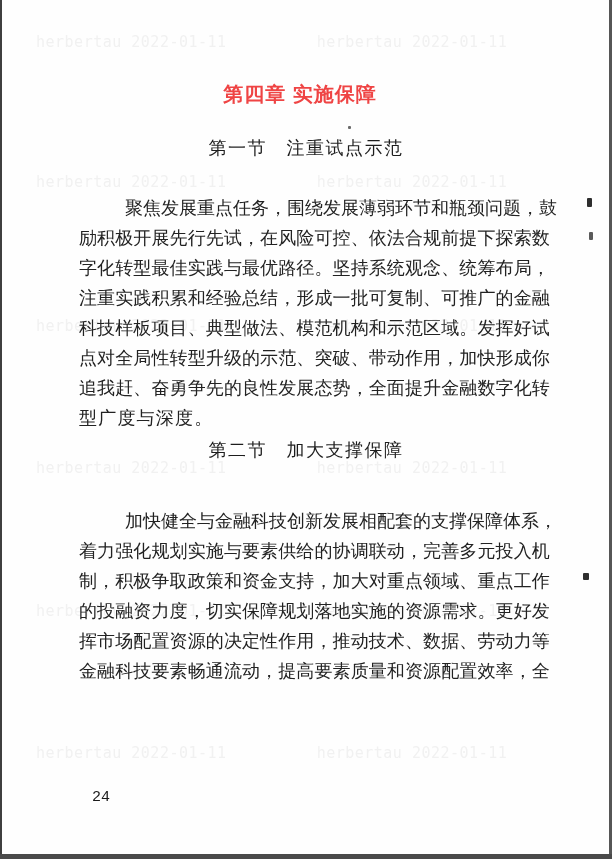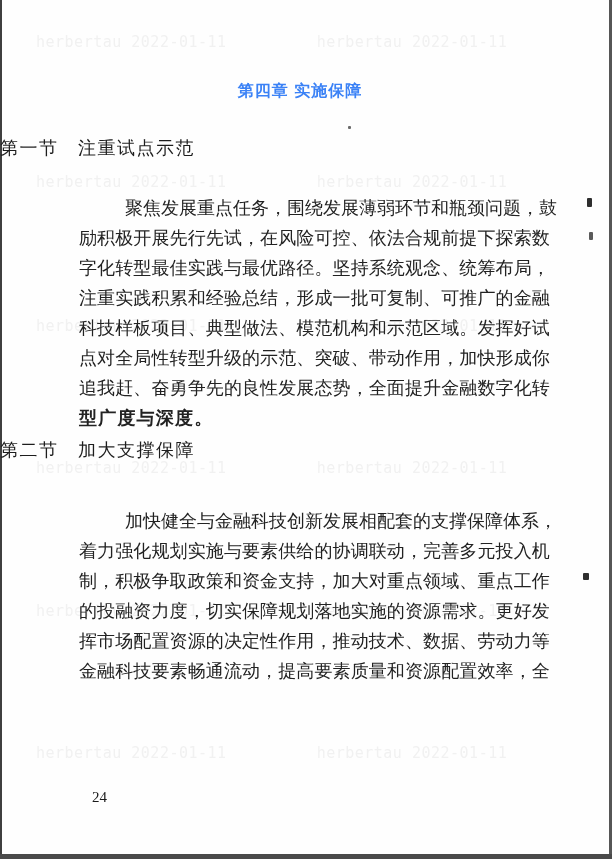--- a/index.html
+++ b/index.html
@@ -22,48 +22,49 @@
     display:flex;gap:90px;
     font-family:"DejaVu Sans Mono","Liberation Mono",monospace;
     font-size:15px;color:#f1f1f1;letter-spacing:0.5px;
     white-space:nowrap;z-index:0;
   }
 
   .chapter-title{
     position:absolute;left:0;top:81px;width:600px;
     text-align:center;
     font-family:"Liberation Sans","DejaVu Sans",sans-serif;
-    font-weight:700;font-size:16px;letter-spacing:1px;
-    color:#3b82f6;z-index:2;
+    font-weight:700;font-size:20px;letter-spacing:1px;
+    color:#ef4444;z-index:2;
   }
   .section-heading{
     position:absolute;left:0;width:612px;
+    text-align:center;
     font-size:18px;letter-spacing:1.5px;
     color:#1d1d1d;z-index:2;
   }
   .heading-1{top:136px;}
   .heading-2{top:438px;}
   .heading-3{top:740px;}
 
   .para{
     position:absolute;left:79px;width:471px;
     font-size:18px;color:#222;z-index:2;
   }
   .para-1{top:193px;}
   .para-2{top:506px;}
   .para .line{
     display:flex;justify-content:space-between;align-items:center;
     height:30px;white-space:nowrap;
   }
   .para .line.indent{padding-left:46px;}
-  .para .line.last{display:block;line-height:30px;letter-spacing:1.2px;font-weight:bold;}
+  .para .line.last{display:block;line-height:30px;letter-spacing:1.2px;}
 
   .page-number{
     position:absolute;left:92px;top:789px;
-    font-size:15px;color:#1a1a1a;z-index:2;
+    font-size:15px;color:#1a1a1a;z-index:2;font-family:Liberation Mono, monospace;
   }
 
   
   .speck{position:absolute;background:#3a3a3a;z-index:1;border-radius:1px;}
   .speck-1{left:348px;top:126px;width:3px;height:3px;background:#6b6b6b;}
   .speck-2{left:587px;top:198px;width:5px;height:9px;background:#2e2e2e;}
   .speck-3{left:589px;top:232px;width:4px;height:8px;background:#5a5a5a;}
   .speck-4{left:583px;top:573px;width:6px;height:7px;background:#2e2e2e;}
 </style>
 </head>

